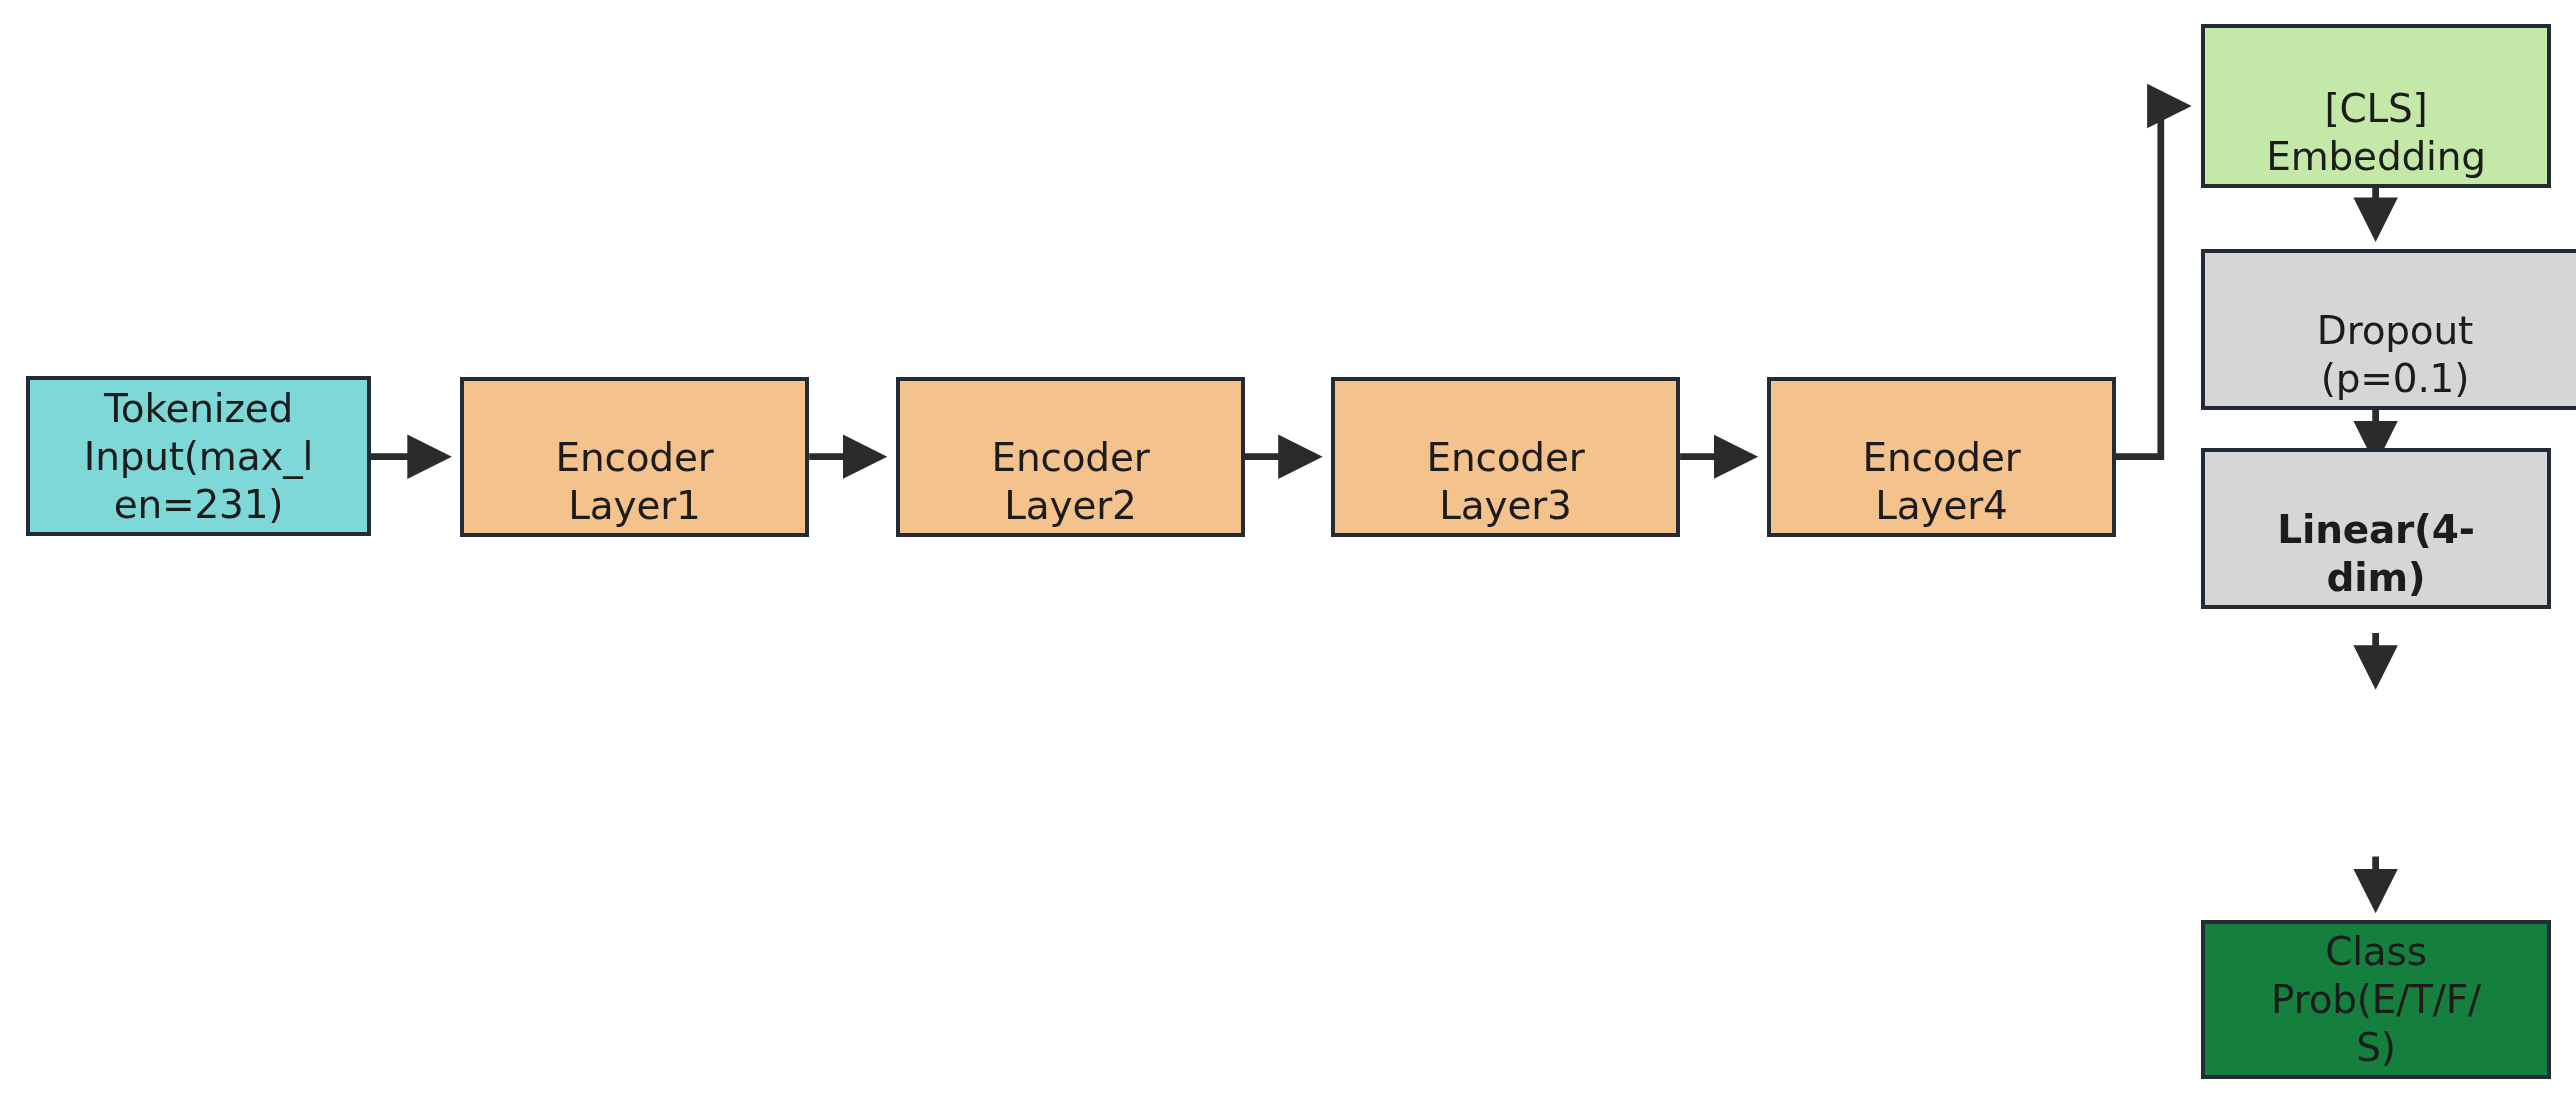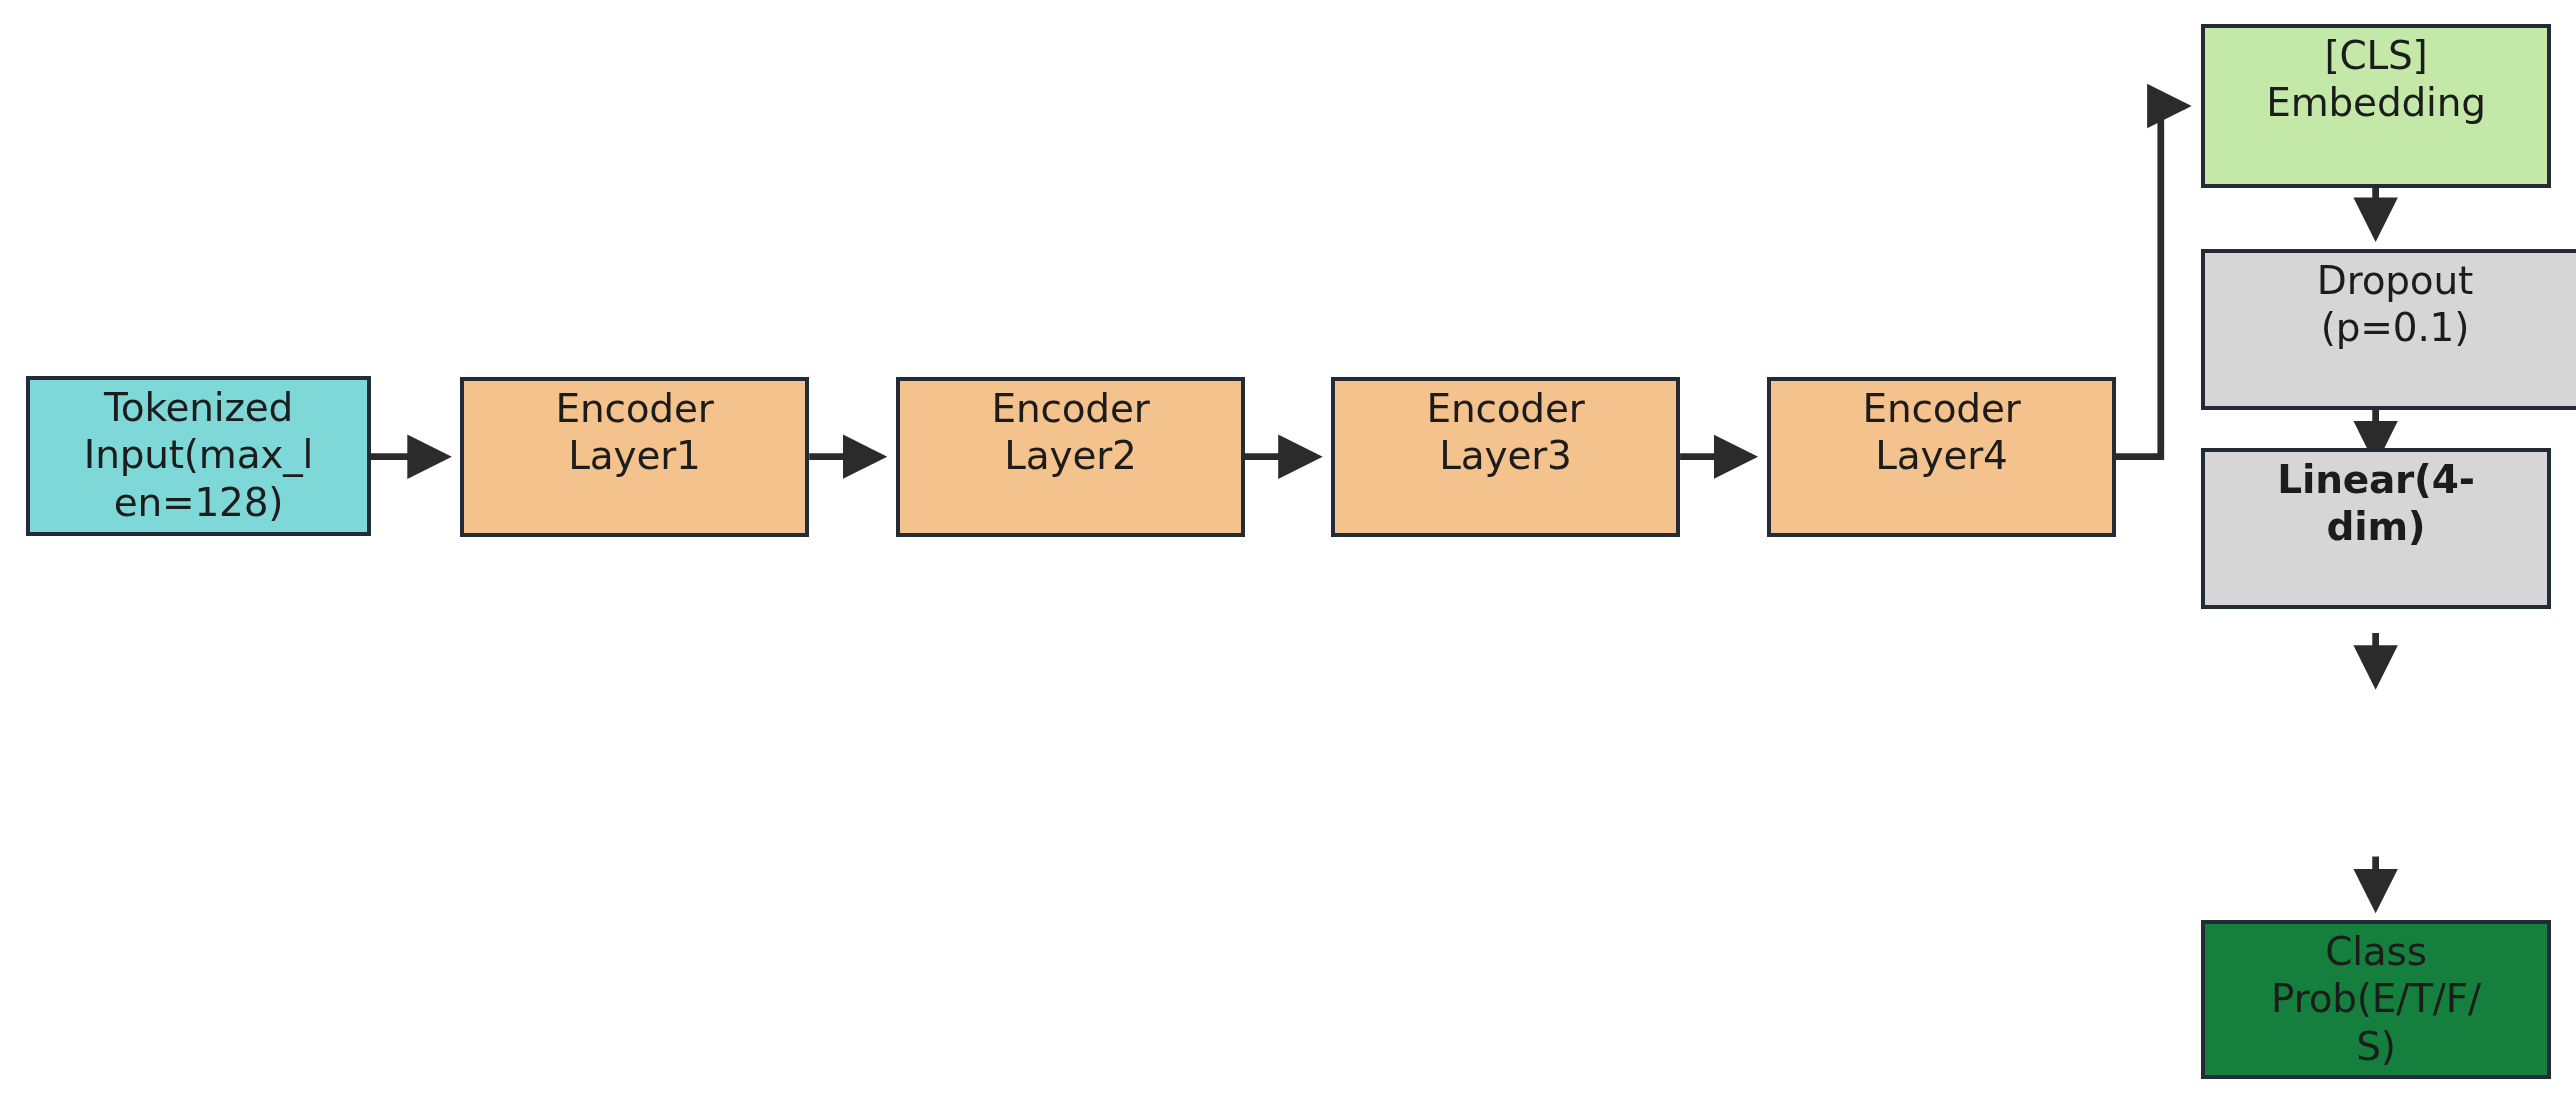--- a/index.html
+++ b/index.html
@@ -13,21 +13,21 @@
     height: 1110px;
     background: #ffffff;
     overflow: hidden;
     font-family: "DejaVu Sans", "Liberation Sans", sans-serif;
   }
   .node {
     position: absolute;
     box-sizing: border-box;
     border: 4.8px solid #222b36;
     display: flex;
-    align-items: flex-start;
+    align-items: flex-end;
     justify-content: center;
     text-align: center;
     color: #1c1c1c;
     font-size: 39px;
     line-height: 1.22;
     letter-spacing: -0.2px;
     padding: 3.9px 9.6px;
     word-break: break-all;
     overflow-wrap: anywhere;
     white-space: pre-line;
@@ -67,21 +67,21 @@
 
     <line x1="2466" y1="195" x2="2466" y2="244" stroke="#2b2b2b" stroke-width="7" marker-end="url(#arrowhead)"></line>
     <line x1="2466" y1="425" x2="2466" y2="476" stroke="#2b2b2b" stroke-width="7" marker-end="url(#arrowhead)"></line>
     <line x1="2466" y1="657" x2="2466" y2="709" stroke="#2b2b2b" stroke-width="7" marker-end="url(#arrowhead)"></line>
     <line x1="2466" y1="889" x2="2466" y2="941" stroke="#2b2b2b" stroke-width="7" marker-end="url(#arrowhead)"></line>
   </svg>
 
   <div class="node" style="left: 26px; top: 376px; width: 345px; height: 160px; background: rgb(127, 216, 216); border-color: rgb(34, 43, 54); color: rgb(28, 28, 28);">
     <span class="node-label">Tokenized
 Input(max_l
-en=128)</span>
+en=231)</span>
   </div>
   <div class="node" style="left: 460px; top: 377px; width: 349px; height: 160px; background: rgb(244, 194, 141); border-color: rgb(34, 43, 54); color: rgb(28, 28, 28);">
     <span class="node-label">Encoder
 Layer1</span>
   </div>
   <div class="node" style="left: 896px; top: 377px; width: 349px; height: 160px; background: rgb(244, 194, 141); border-color: rgb(34, 43, 54); color: rgb(28, 28, 28);">
     <span class="node-label">Encoder
 Layer2</span>
   </div>
   <div class="node" style="left: 1331px; top: 377px; width: 349px; height: 160px; background: rgb(244, 194, 141); border-color: rgb(34, 43, 54); color: rgb(28, 28, 28);">

